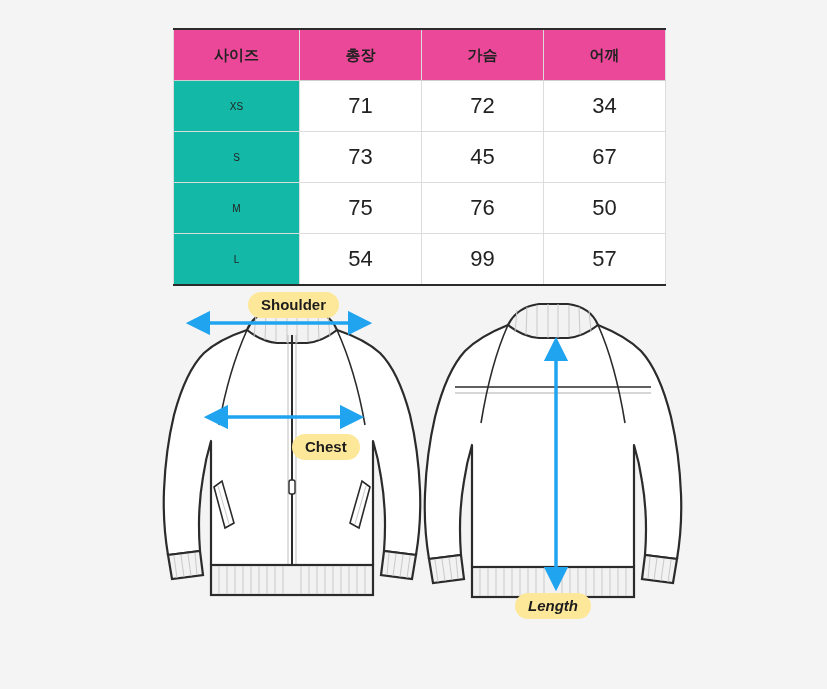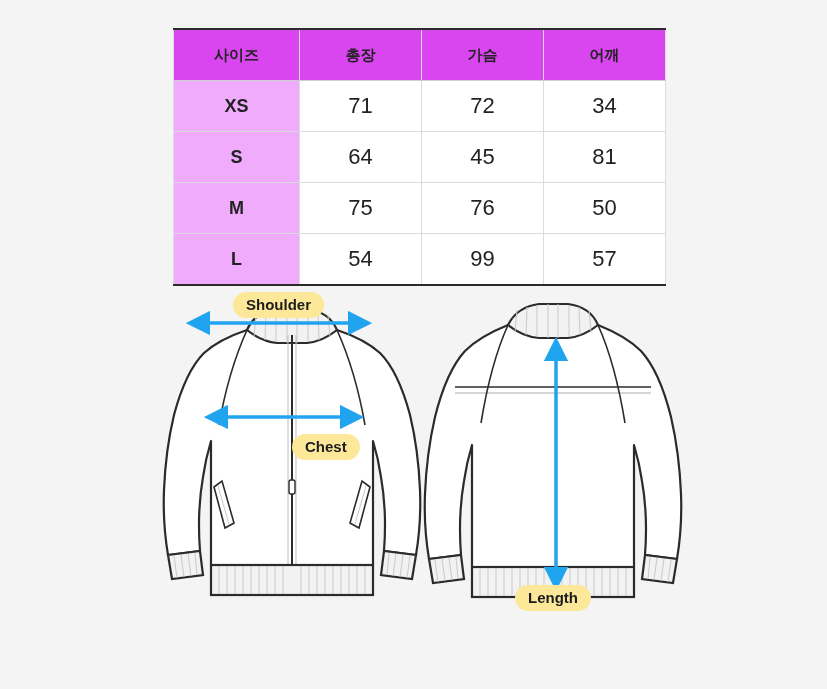--- a/index.html
+++ b/index.html
@@ -38,30 +38,30 @@
   table.size-table td {
     border: 1px solid #dcdcdc;
     height: 48px;
     text-align: center;
     vertical-align: middle;
     font-size: 22px;
     color: #222222;
     font-weight: normal;
   }
   table.size-table thead th {
-    background: #d946ef;
+    background: #ec4899;
     font-weight: bold;
     font-size: 15px;
     border-top: 2px solid #2b2b2b;
     border-bottom: 1px solid #cfcfcf;
   }
   table.size-table tbody tr td:first-child {
-    background: #f0abfc;
-    font-weight: bold;
-    font-size: 18px;
+    background: #14b8a6;
+    font-weight: normal;
+    font-size: 10px;
   }
   table.size-table tbody tr:last-child td {
     border-bottom: 2px solid #2b2b2b;
   }
   table.size-table col.c0 { width: 126px; }
   table.size-table col.c1 { width: 122px; }
   table.size-table col.c2 { width: 122px; }
   table.size-table col.c3 { width: 122px; }
 
   
@@ -80,23 +80,23 @@
     position: absolute;
     background: #fde89a;
     color: #1c1c1c;
     font-weight: bold;
     font-size: 15px;
     padding: 5px 13px 6px 13px;
     border-radius: 13px;
     white-space: nowrap;
     line-height: 1;
   }
-  .label-shoulder { left: 233px; top: 17px; }
+  .label-shoulder { left: 248px; top: 17px; }
   .label-chest    { left: 292px; top: 159px; }
-  .label-length   { left: 515px; top: 310px; }
+  .label-length   { left: 515px; top: 318px; font-style: italic; }
 </style>
 </head>
 <body>
 
 <div id="page">
 
   <div class="size-table-wrap">
     <table class="size-table">
       <colgroup>
         <col class="c0">
@@ -114,23 +114,23 @@
       </thead>
       <tbody>
         <tr>
           <td>XS</td>
           <td>71</td>
           <td>72</td>
           <td>34</td>
         </tr>
         <tr>
           <td>S</td>
-          <td>64</td>
+          <td>73</td>
           <td>45</td>
-          <td>81</td>
+          <td>67</td>
         </tr>
         <tr>
           <td>M</td>
           <td>75</td>
           <td>76</td>
           <td>50</td>
         </tr>
         <tr>
           <td>L</td>
           <td>54</td>

